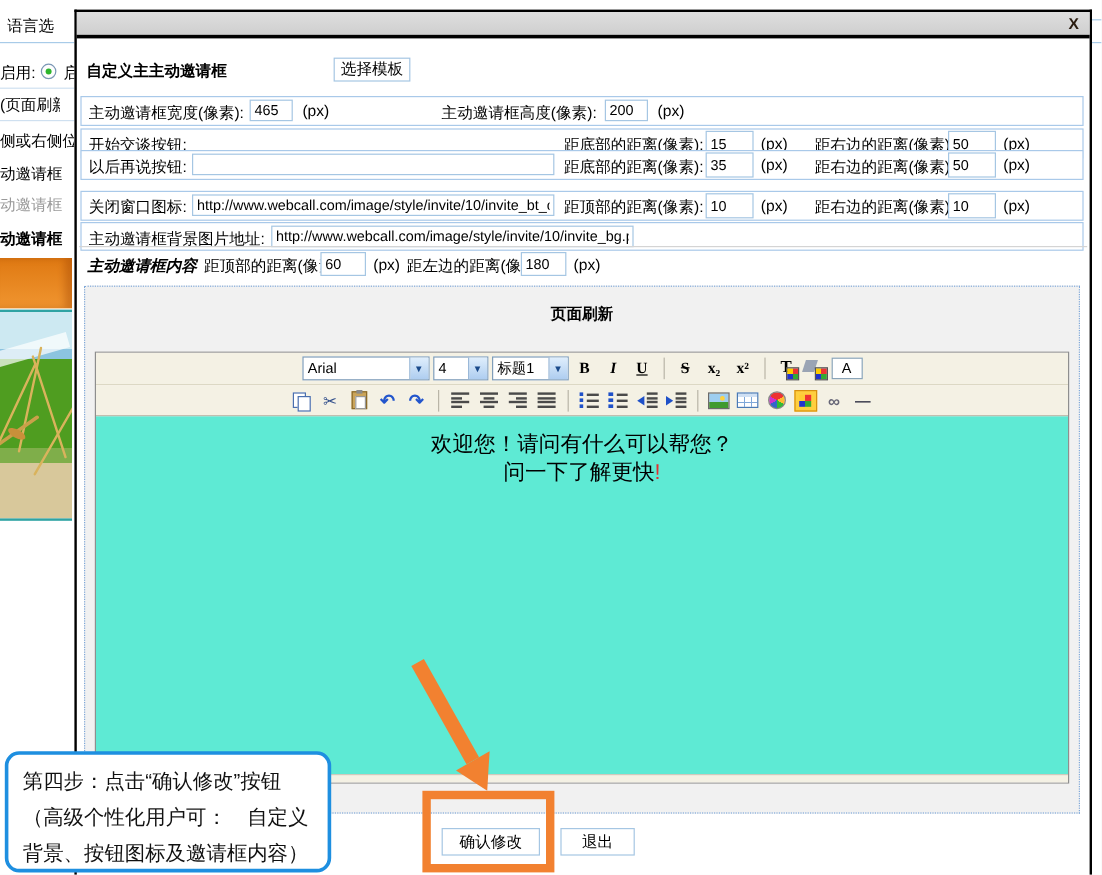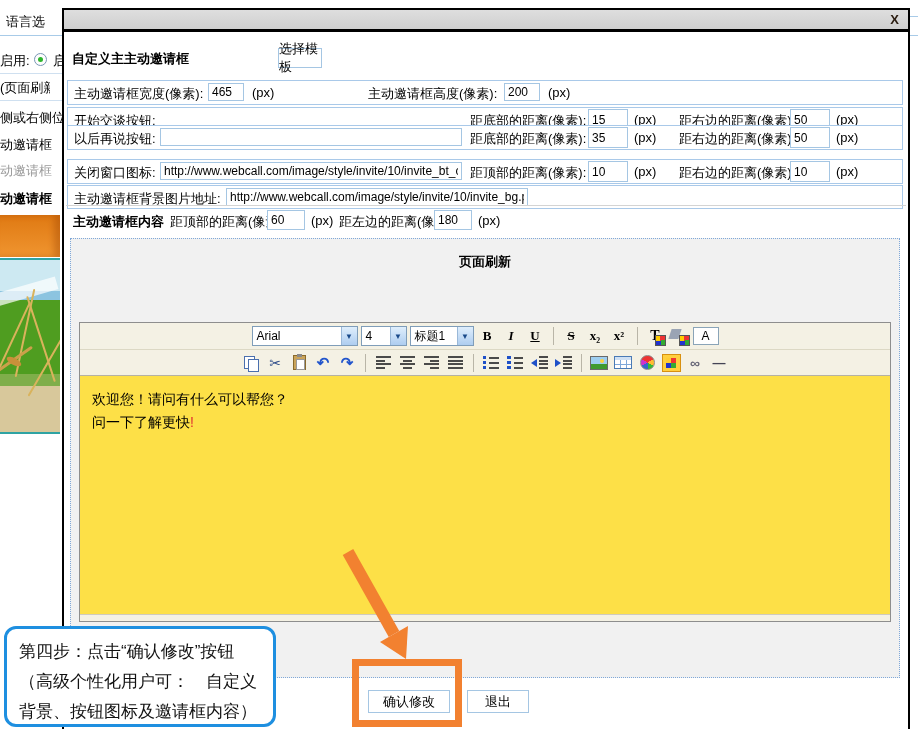--- a/index.html
+++ b/index.html
@@ -42,26 +42,26 @@
     font-family: "Liberation Sans", sans-serif; padding: 0 3px; height: 18px; color: #000; }
   .rowbox { position: absolute; left: 3px; width: 836px; height: 25px; border: 1px solid #a9c9e9; background: #fff; }
   .btn-xp { position: absolute; border: 1px solid #a5c6e3; background: #fff; font-size: 13px;
     display: flex; align-items: center; justify-content: center; cursor: default; }
   .hline { position: absolute; left: 2px; width: 840px; height: 1px; background: #d4d4d4; }
 
   
   .panel { position: absolute; left: 6px; top: 228px; width: 830px; height: 440px;
     background: #f1f1f1; border: 1px dotted #7fa8d9; }
   .panel-h { position: absolute; left: 0; top: 14px; width: 100%; text-align: center; font-size: 13px; font-weight: bold; }
-  .editor { position: absolute; left: 8px; top: 54px; width: 812px; height: 300px;
-    border: 1px solid #8e8e8e; background: #fff; display: flex; flex-direction: column; margin-top: 29px; }
+  .editor { position: absolute; left: 8px; top: 54px; width: 812px; height: 360px;
+    border: 1px solid #8e8e8e; background: #fff; display: flex; flex-direction: column; }
   .tbar { background: #f4f1e4; display: flex; align-items: center; justify-content: center; gap: 3px; }
   .tbar1 { height: 27px; border-bottom: 1px solid #dcd8c4; }
   .tbar2 { height: 26px; border-bottom: 1px solid #b5b2a4; }
-  .ed-body { flex: 1; background: #fde047; padding: 12px 12px; font-size: 14px; line-height: 23px; }
+  .ed-body { flex: 1; background: #5eead4; padding: 12px 12px; font-size: 18px; line-height: 23px; text-align: center; }
   .ed-status { height: 7px; background: #f4f1e4; border-top: 1px solid #cfcabc; }
 
   .tsel { display: flex; align-items: center; border: 1px solid #7f9db9; background: #fff; height: 20px; font-size: 12px; }
   .tsel .txt { padding: 0 4px; flex: 1; overflow: hidden; white-space: nowrap; }
   .tsel .arr { width: 16px; align-self: stretch; background: linear-gradient(#dfeefc, #aecdf0); color: #1a4a8a;
     font-size: 8px; display: flex; align-items: center; justify-content: center; border-left: 1px solid #9ab8d8; }
   .tbtn { min-width: 21px; height: 20px; display: flex; align-items: center; justify-content: center;
     font-size: 13px; cursor: default; }
   .tbtn.serif { font-family: "Liberation Serif", serif; font-weight: bold; }
   .tbtn.i { font-style: italic; }
@@ -159,21 +159,21 @@
   <span class="stalk" style="left:2px; top:72px; width:3px; height:70px; background:#caa04a; transform:rotate(55deg);"></span>
   <span class="wheat-head" style="left:6px; top:98px; transform:rotate(28deg);"></span>
 </div>
 
 <div class="dialog">
   <div class="titlebar">
     <span class="x">X</span>
   </div>
 
   <span class="lbl b" style="left:8px; top:40px;">自定义主主动邀请框</span>
-  <div class="btn-xp" style="left:214px; top:38px; width:44px; height:20px;">选择模板</div>
+  <div class="btn-xp" style="left:214px; top:38px; width:64px; height:20px;">选择模板</div>
 
   <div class="rowbox" style="top:70px;">
     <span class="lbl" style="left:6px; top:4px;">主动邀请框宽度(像素):</span>
     <input class="inp" style="left: 140px; top: 2px; width: 36px;" value="465">
     <span class="lbl" style="left:184px; top:4px;">(px)</span>
     <span class="lbl" style="left:300px; top:4px;">主动邀请框高度(像素):</span>
     <input class="inp" style="left: 436px; top: 2px; width: 36px;" value="200">
     <span class="lbl" style="left:480px; top:4px;">(px)</span>
   </div>
 
@@ -209,21 +209,21 @@
     <span class="lbl" style="left:768px; top:4px;">(px)</span>
   </div>
 
   <div class="rowbox" style="top:175px; height:24px;">
     <span class="lbl" style="left:6px; top:4px;">主动邀请框背景图片地址:</span>
     <input class="inp" style="left: 158px; top: 2px; width: 302px;" value="http://www.webcall.com/image/style/invite/10/invite_bg.p">
   </div>
 
   <div class="hline" style="top:195px;"></div>
 
-  <span class="lbl b" style="left:9px; top:203px;">主动邀请框内容</span>
+  <span class="lbl b" style="left:9px; top:203px;font-style:italic;">主动邀请框内容</span>
   <span class="lbl" style="left:106px; top:203px;">距顶部的距离(像素):</span>
   <input class="inp" style="left: 203px; top: 200px; width: 38px; height: 20px;" value="60">
   <span class="lbl" style="left:247px; top:203px;">(px)</span>
   <span class="lbl" style="left:275px; top:203px;">距左边的距离(像素):</span>
   <input class="inp" style="left: 370px; top: 200px; width: 38px; height: 20px;" value="180">
   <span class="lbl" style="left:414px; top:203px;">(px)</span>
 
   <div class="panel">
     <div class="panel-h">页面刷新</div>
 

